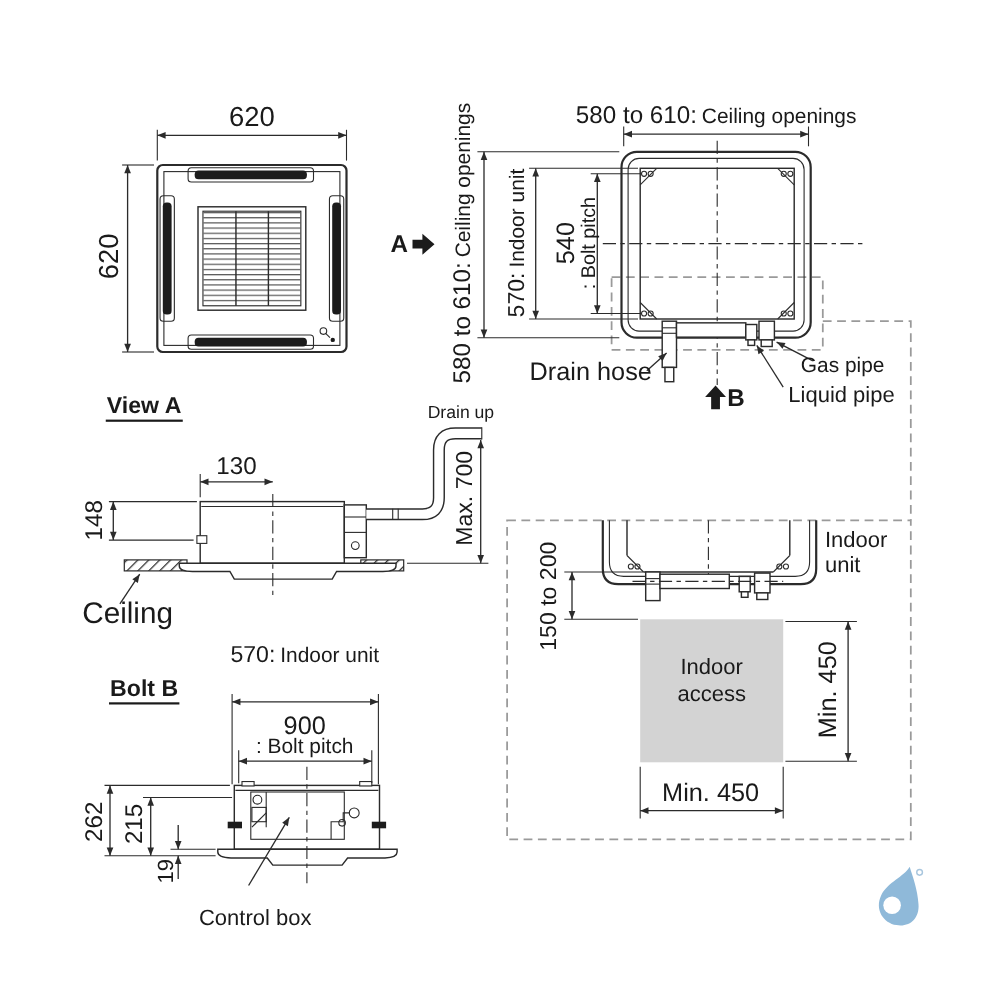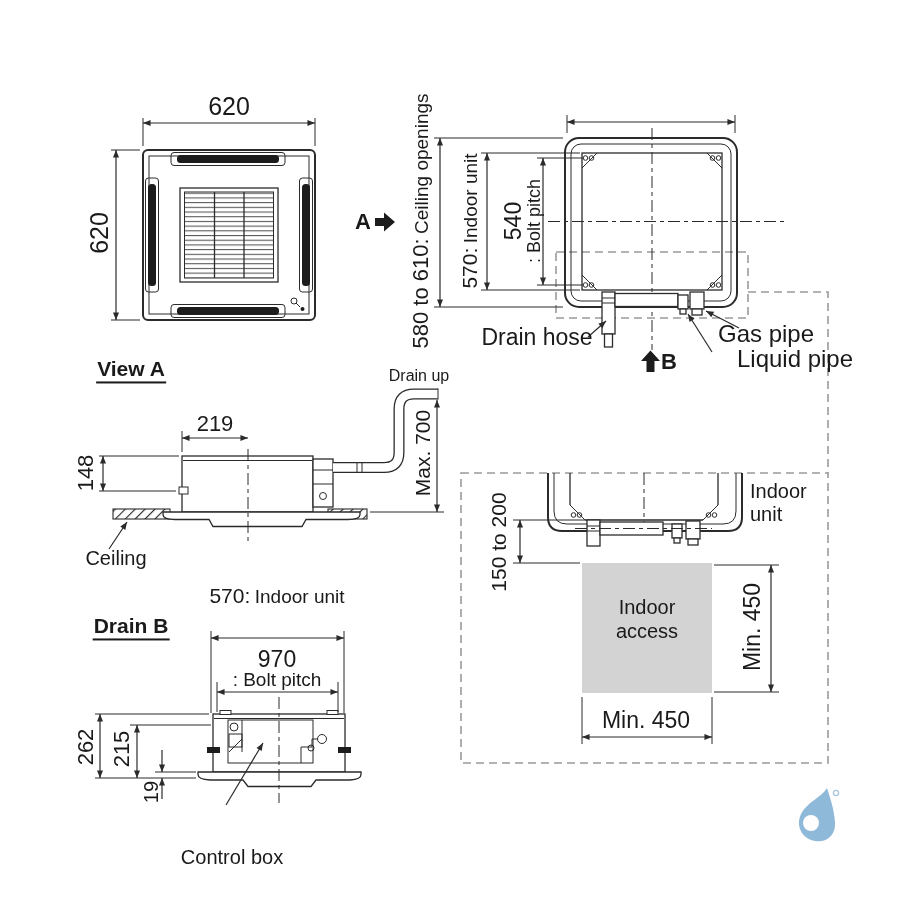--- a/index.html
+++ b/index.html
@@ -231,46 +231,47 @@
     <path d="M827,788 C822,797 807,802 801,814 C795,827 803,839 815,841 C827,843 836,835 835,822 C834,808 830,798 827,788 Z" fill="#8fb9d9"></path>
     <circle cx="811" cy="823" r="8" fill="#fff"></circle>
     <circle cx="836" cy="793" r="2.6" fill="none" stroke="#a8c6de" stroke-width="1.3"></circle>
   </g>
 </svg>
 
 <div class="lbl c" style="left:229px;top:107px;font-size:25px">620</div>
 <div class="lbl r" style="left:100px;top:233px;font-size:25px">620</div>
 <div class="lbl c b" style="left:363px;top:222px;font-size:22px">A</div>
 
+<div class="lbl c" style="left:651px;top:105px"><span style="font-size:22px">580 to 610:</span> <span style="font-size:19px">Ceiling openings</span></div>
 <div class="lbl r" style="left:421px;top:221px"><span style="font-size:22px">580 to 610:</span> <span style="font-size:19px">Ceiling openings</span></div>
 <div class="lbl r" style="left:470px;top:221px"><span style="font-size:21px">570:</span> <span style="font-size:19px">Indoor unit</span></div>
 <div class="lbl r tc" style="left:523px;top:221px;line-height:1.05">
       <div style="font-size:23px">540</div>
       <div style="font-size:18px">: Bolt pitch</div>
     </div>
 <div class="lbl c" style="left:537px;top:338px;font-size:23px">Drain hose</div>
-<div class="lbl c" style="left:766px;top:334px;font-size:24px">Gas pipe</div>
-<div class="lbl c" style="left:795px;top:359px;font-size:24px">Liquid pipe</div>
+<div class="lbl c" style="left:766px;top:334px;font-size:19px">Gas pipe</div>
+<div class="lbl c" style="left:765px;top:359px;font-size:20px">Liquid pipe</div>
 <div class="lbl c b" style="left:669px;top:362px;font-size:22px">B</div>
 
 <div class="lbl c" style="left:117px;top:369px;font-size:21px"><span class="title">View A</span></div>
 <div class="lbl c" style="left:419px;top:376px;font-size:16px">Drain up</div>
-<div class="lbl c" style="left:215px;top:424px;font-size:22px">219</div>
+<div class="lbl c" style="left:215px;top:424px;font-size:22px">130</div>
 <div class="lbl r" style="left:86px;top:473px;font-size:22px">148</div>
 <div class="lbl r" style="left:423px;top:453px;font-size:21px">Max. 700</div>
-<div class="lbl c" style="left:116px;top:558px;font-size:20px">Ceiling</div>
-
-<div class="lbl c" style="left:117px;top:626px;font-size:21px"><span class="title">Drain B</span></div>
+<div class="lbl c" style="left:116px;top:558px;font-size:27px">Ceiling</div>
+
+<div class="lbl c" style="left:117px;top:626px;font-size:21px"><span class="title">Bolt B</span></div>
 <div class="lbl c" style="left:277px;top:596px"><span style="font-size:21px">570:</span> <span style="font-size:19px">Indoor unit</span></div>
-<div class="lbl c" style="left:277px;top:660px;font-size:23px">970</div>
+<div class="lbl c" style="left:277px;top:660px;font-size:23px">900</div>
 <div class="lbl c" style="left:277px;top:680px;font-size:19px">: Bolt pitch</div>
 <div class="lbl r" style="left:86px;top:747px;font-size:22px">262</div>
 <div class="lbl r" style="left:122px;top:749px;font-size:22px">215</div>
 <div class="lbl r" style="left:151px;top:792px;font-size:20px">19</div>
-<div class="lbl c" style="left:232px;top:857px;font-size:20px">Control box</div>
+<div class="lbl c" style="left:232px;top:835px;font-size:20px">Control box</div>
 
 <div class="lbl wrap" style="left:750px;top:480px;width:66px;font-size:20px;line-height:1.15">Indoor unit</div>
 <div class="lbl r" style="left:499px;top:542px;font-size:21px">150 to 200</div>
 <div class="lbl c wrap tc" style="left:647px;top:619px;width:110px;font-size:20px;line-height:1.2">Indoor access</div>
 <div class="lbl r" style="left:753px;top:627px;font-size:23px">Min. 450</div>
 <div class="lbl c" style="left:646px;top:721px;font-size:23px">Min. 450</div>
 
 </div>
 
 </body></html>

